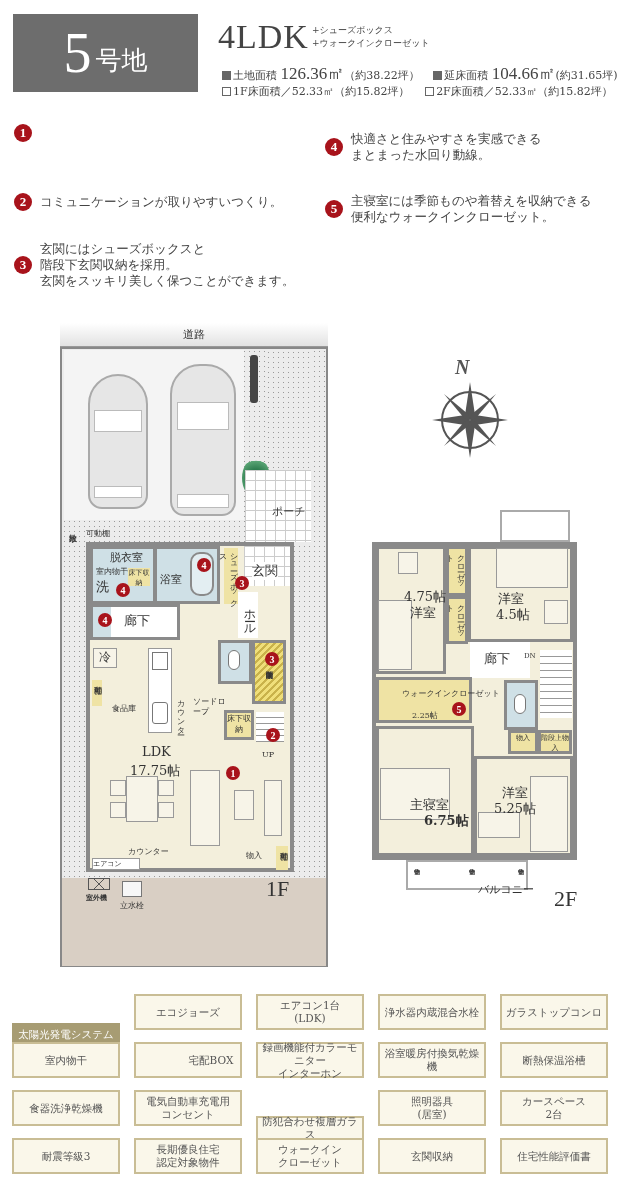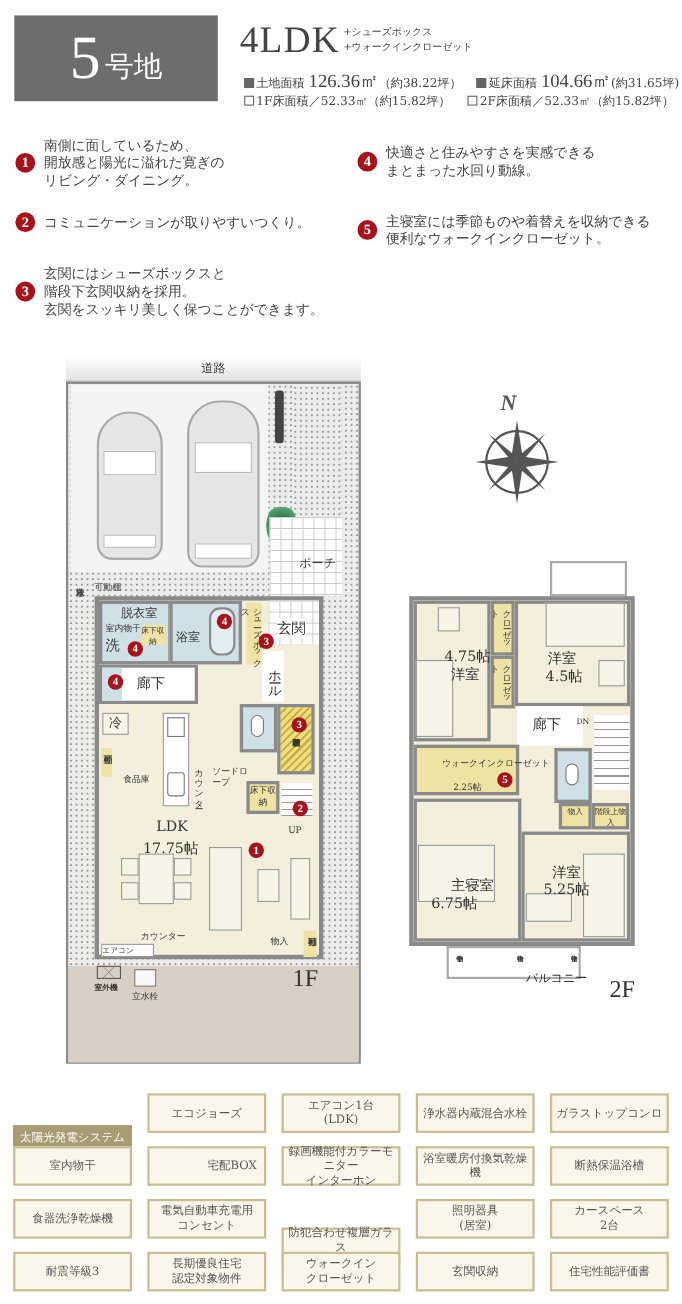--- a/index.html
+++ b/index.html
@@ -69,25 +69,20 @@
   <span style="margin-left:10px" class="sq fill"></span><span>延床面積</span>
   <span class="big">104.66㎡</span><span>(約31.65坪)</span>
 </div>
 <div class="abs area-row" style="top:84px;">
   <span class="sq"></span><span>1F床面積／52.33㎡</span><span>（約15.82坪）</span>
   <span style="margin-left:12px" class="sq"></span><span>2F床面積／52.33㎡</span><span>（約15.82坪）</span>
 </div>
 
 <div class="abs point" style="left:14px; top:124px;">
   <span class="badge">1</span>
-  <div>
-      <div>南側に面しているため、</div>
-      <div>開放感と陽光に溢れた寛ぎの</div>
-      <div>リビング・ダイニング。</div>
-    </div>
 </div>
 <div class="abs point" style="left:14px; top:193px;">
   <span class="badge">2</span>
   <div>
       <div>コミュニケーションが取りやすいつくり。</div>
     </div>
 </div>
 <div class="abs point" style="left:14px; top:241px;">
   <span class="badge">3</span>
   <div>
@@ -228,21 +223,21 @@
 <div class="label" style="left:402px; top:688px; font-size:8px;">ウォークインクローゼット</div>
 <div class="label" style="left:412px; top:710px; font-size:8px;">2.25帖</div>
 <span class="badge sm" style="left:452px; top:702px;">5</span>
 <div class="room blue" style="left:504px; top:680px; width:34px; height:50px;"></div>
 <div class="abs" style="left:514px; top:694px; width:12px; height:20px; border:1px solid #777; border-radius:6px; background:#fff;"></div>
 <div class="room closet" style="left:508px; top:730px; width:30px; height:24px; font-size:7px; text-align:center;">物入</div>
 <div class="room closet" style="left:538px; top:730px; width:34px; height:24px; font-size:7px; text-align:center;">階段上物入</div>
 <div class="room beige" style="left:376px; top:726px; width:98px; height:130px;"></div>
 <div class="furn" style="left:380px; top:768px; width:70px; height:52px;"></div>
 <div class="label lg" style="left:410px; top:796px;">主寝室</div>
-<div class="label lg" style="left:392px; top:812px;">6.75帖</div>
+<div class="label lg" style="left:424px; top:812px;font-weight:bold;">6.75帖</div>
 <div class="room beige" style="left:474px; top:756px; width:99px; height:100px;"></div>
 <div class="furn" style="left:478px; top:812px; width:42px; height:26px;"></div>
 <div class="furn" style="left:530px; top:776px; width:38px; height:76px;"></div>
 <div class="label lg" style="left:502px; top:784px;">洋室</div>
 <div class="label lg" style="left:494px; top:800px;">5.25帖</div>
 <div class="abs" style="left:406px; top:860px; width:122px; height:30px; border:2px solid #aaa; background:#fff;"></div>
 <div class="abs vert" style="left:412px; top:864px; font-size:6px;">物干金物</div>
 <div class="abs vert" style="left:467px; top:864px; font-size:6px;">物干金物</div>
 <div class="abs vert" style="left:516px; top:864px; font-size:6px;">物干金物</div>
 <div class="label" style="left:478px; top:882px;">バルコニー</div>

